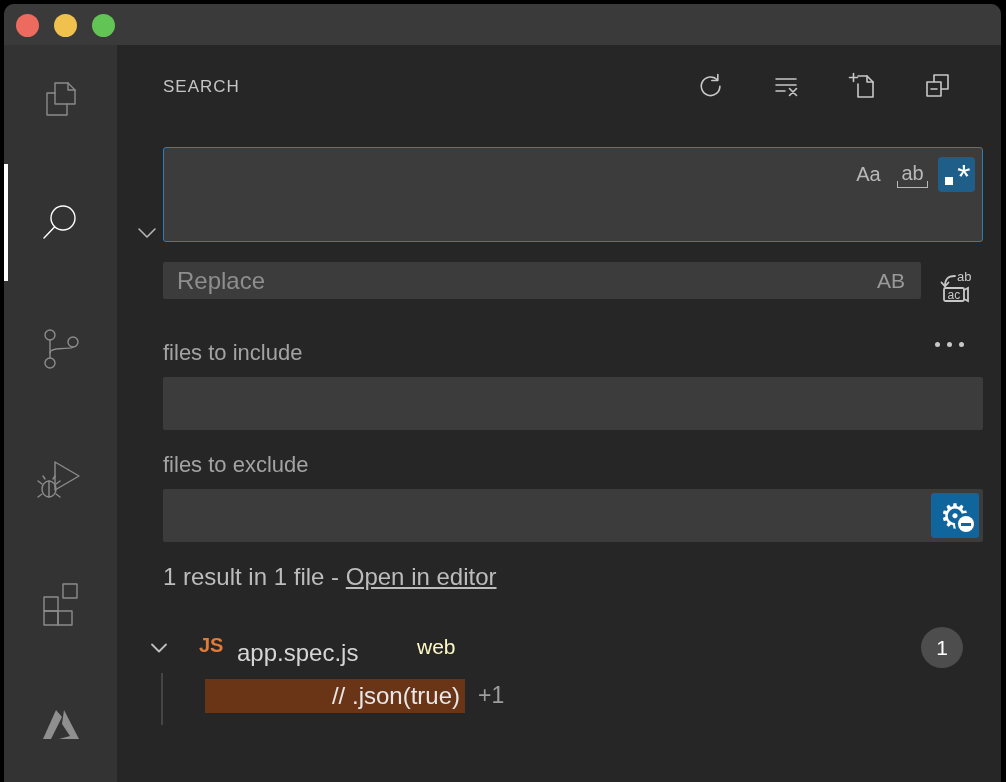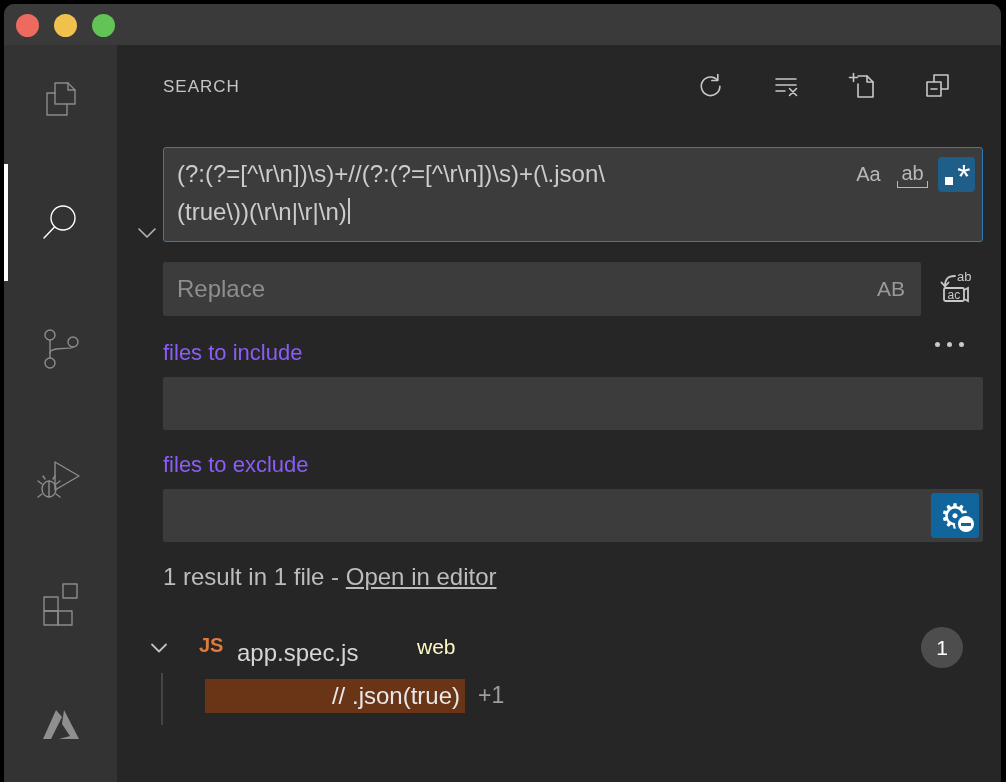--- a/index.html
+++ b/index.html
@@ -53,35 +53,35 @@
     color:#b8b8b8; font-size:20px; border-radius:4px; cursor:pointer; }
   .opt.active { background:#1f5e89; color:#ffffff; }
   .ww-inner { position:relative; padding:0 3px 2px 3px; }
   .ww-inner::after { content:""; position:absolute; left:-1px; right:-1px; bottom:-1px;
     height:6px; border:1.5px solid #b8b8b8; border-top:none; }
   .regex-glyph { position:relative; width:26px; height:26px; }
   .regex-glyph::before { content:""; position:absolute; left:1px; bottom:3px; width:8px; height:8px; background:#fff; }
   .regex-glyph::after { content:"*"; position:absolute; right:-1px; top:-3px; font-size:34px; line-height:34px; color:#fff; }
 
   
-  .replace-box { position:absolute; left:46px; top:217px; width:758px; height:54px;
+  .replace-box { position:absolute; left:46px; top:217px; width:758px; height:37px;
     background:#3c3c3c; border-radius:2px; display:flex; align-items:center; }
   .replace-box input { flex:1; height:100%; background:transparent; border:none; outline:none;
     color:#cccccc; font-size:24px; padding:0 14px; font-family:inherit; }
   .replace-box input::placeholder { color:#8e8e8e; opacity:1; }
   .preserve-case { font-size:21px; color:#9a9a9a; padding:0 16px; cursor:pointer; }
   .replace-all-btn { position:absolute; left:814px; top:223px; width:44px; height:44px;
     color:#c8c8c8; cursor:pointer; }
   .replace-all-btn svg { width:44px; height:44px; }
 
   .more-btn { position:absolute; left:812px; top:290px; width:40px; height:18px;
     display:flex; gap:7px; align-items:center; justify-content:center; cursor:pointer; }
   .more-btn i { width:5px; height:5px; border-radius:50%; background:#c8c8c8; }
 
-  .field-label { position:absolute; left:46px; font-size:22px; color:#8b5cf6; }
+  .field-label { position:absolute; left:46px; font-size:22px; color:#a3a3a3; }
   .lbl-include { top:295px; }
   .lbl-exclude { top:407px; }
   .plain-input { position:absolute; left:46px; width:820px; height:53px; background:#3c3c3c;
     border:none; outline:none; border-radius:2px; color:#ccc; font-size:24px; padding:0 14px;
     font-family:inherit; }
   .inp-include { top:332px; }
   .exclude-wrap { position:absolute; left:46px; top:444px; width:820px; height:53px; }
   .exclude-wrap input { position:static; width:100%; height:100%; }
   .gear-btn { position:absolute; right:4px; top:4px; width:48px; height:45px; background:#11659d;
     border-radius:3px; display:flex; align-items:center; justify-content:center; cursor:pointer; }
@@ -211,26 +211,20 @@
       </div>
     </div>
 
     <div class="replace-toggle">
       <span><svg viewBox="0 0 32 32">
         <path d="M8 12 l8 8 8-8"></path>
       </svg></span>
     </div>
 
     <div class="search-box">
-      <div class="query-text">
-        <div style="display:block">(?:(?=[^\r\n])\s)+//(?:(?=[^\r\n])\s)+(\.json\</div>
-        <div style="display:block">
-          <span>(true\))(\r\n|\r|\n)</span><span class="caret"></span>
-        </div>
-      </div>
       <div class="opts">
         <div class="opt">Aa</div>
         <div class="opt">
           <span class="ww-inner">ab</span>
         </div>
         <div class="opt active" title=".*">
           <span class="regex-glyph"></span>
         </div>
       </div>
     </div>

